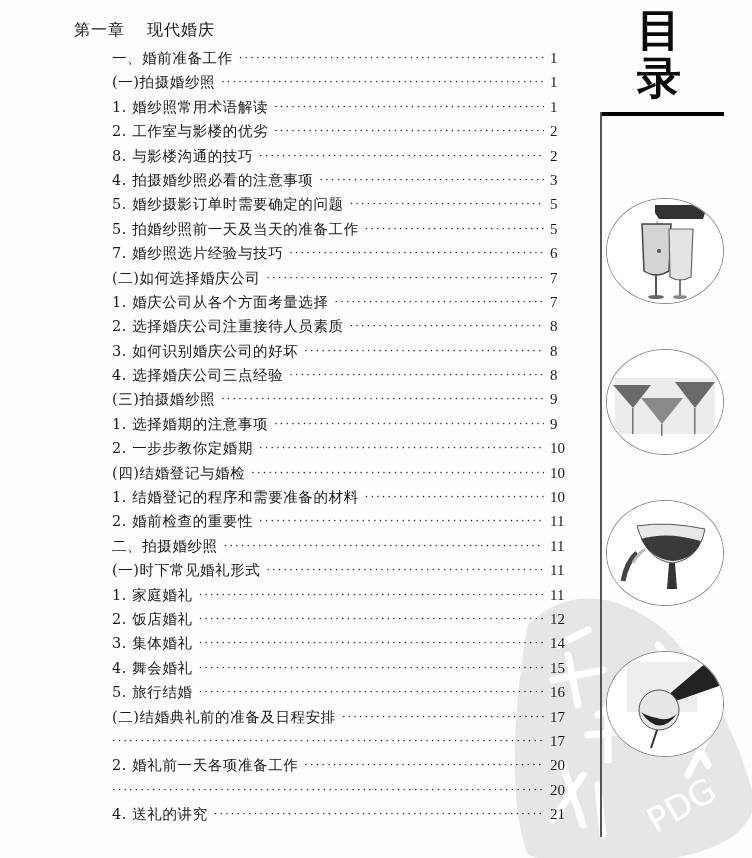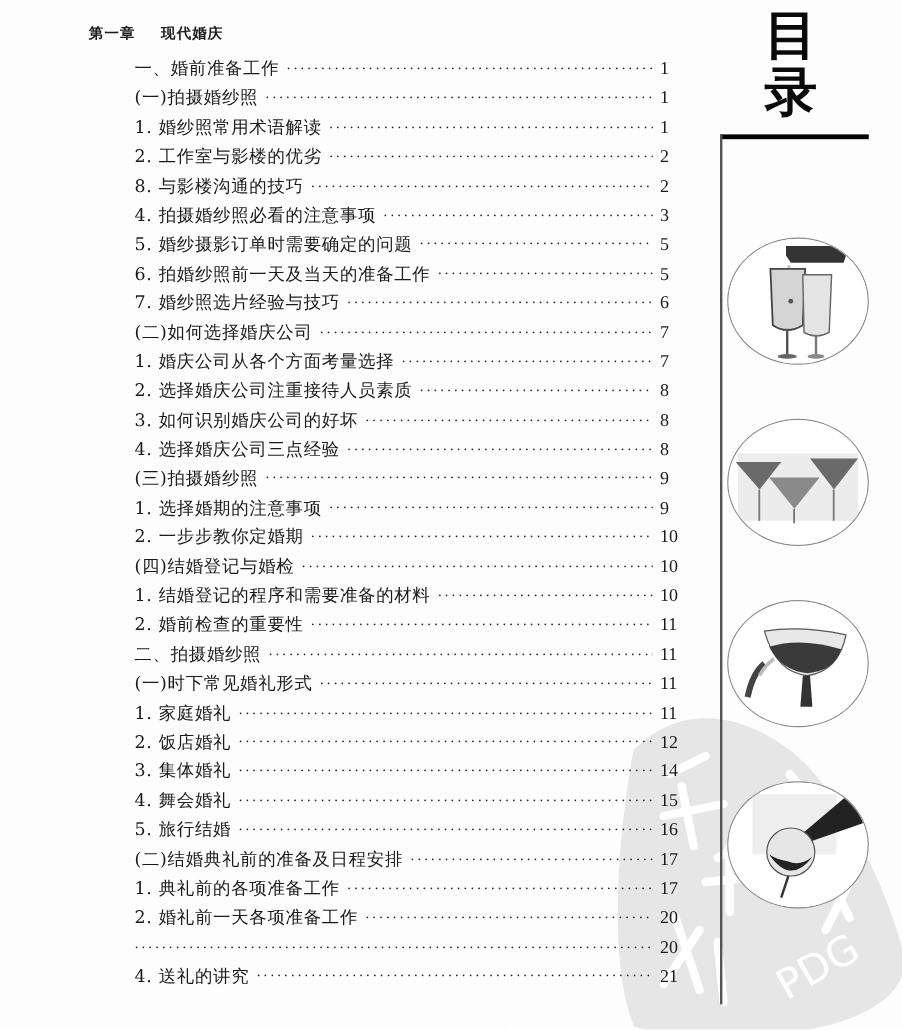--- a/index.html
+++ b/index.html
@@ -29,22 +29,22 @@
       width: 250px;
       height: 290px;
       z-index: 0;
     }
     .watermark svg { width: 100%; height: 100%; display: block; }
 
     .chapter-title {
       position: absolute;
       left: 74px;
       top: 20px;
-      font-size: 12px;
-      font-weight: bold;
+      font-size: 16px;
+      font-weight: normal;
       font-family: "DejaVu Sans", "Liberation Sans", sans-serif;
       letter-spacing: 1px;
       z-index: 2;
     }
     .chapter-title .num { margin-right: 16px; }
 
     .toc {
       position: absolute;
       left: 112px;
       top: 46px;
@@ -184,21 +184,21 @@
         <span class="toc-label">4. 拍摄婚纱照必看的注意事项</span>
         <span class="toc-leader"></span>
         <span class="toc-page">3</span>
       </div>
     <div class="toc-row">
         <span class="toc-label">5. 婚纱摄影订单时需要确定的问题</span>
         <span class="toc-leader"></span>
         <span class="toc-page">5</span>
       </div>
     <div class="toc-row">
-        <span class="toc-label">6. 拍婚纱照前一天及当天的准备工作</span>
+        <span class="toc-label">5. 拍婚纱照前一天及当天的准备工作</span>
         <span class="toc-leader"></span>
         <span class="toc-page">5</span>
       </div>
     <div class="toc-row">
         <span class="toc-label">7. 婚纱照选片经验与技巧</span>
         <span class="toc-leader"></span>
         <span class="toc-page">6</span>
       </div>
     <div class="toc-row">
         <span class="toc-label">(二)如何选择婚庆公司</span>
@@ -289,21 +289,20 @@
         <span class="toc-label">5. 旅行结婚</span>
         <span class="toc-leader"></span>
         <span class="toc-page">16</span>
       </div>
     <div class="toc-row">
         <span class="toc-label">(二)结婚典礼前的准备及日程安排</span>
         <span class="toc-leader"></span>
         <span class="toc-page">17</span>
       </div>
     <div class="toc-row">
-        <span class="toc-label">1. 典礼前的各项准备工作</span>
         <span class="toc-leader"></span>
         <span class="toc-page">17</span>
       </div>
     <div class="toc-row">
         <span class="toc-label">2. 婚礼前一天各项准备工作</span>
         <span class="toc-leader"></span>
         <span class="toc-page">20</span>
       </div>
     <div class="toc-row">
         <span class="toc-leader"></span>

